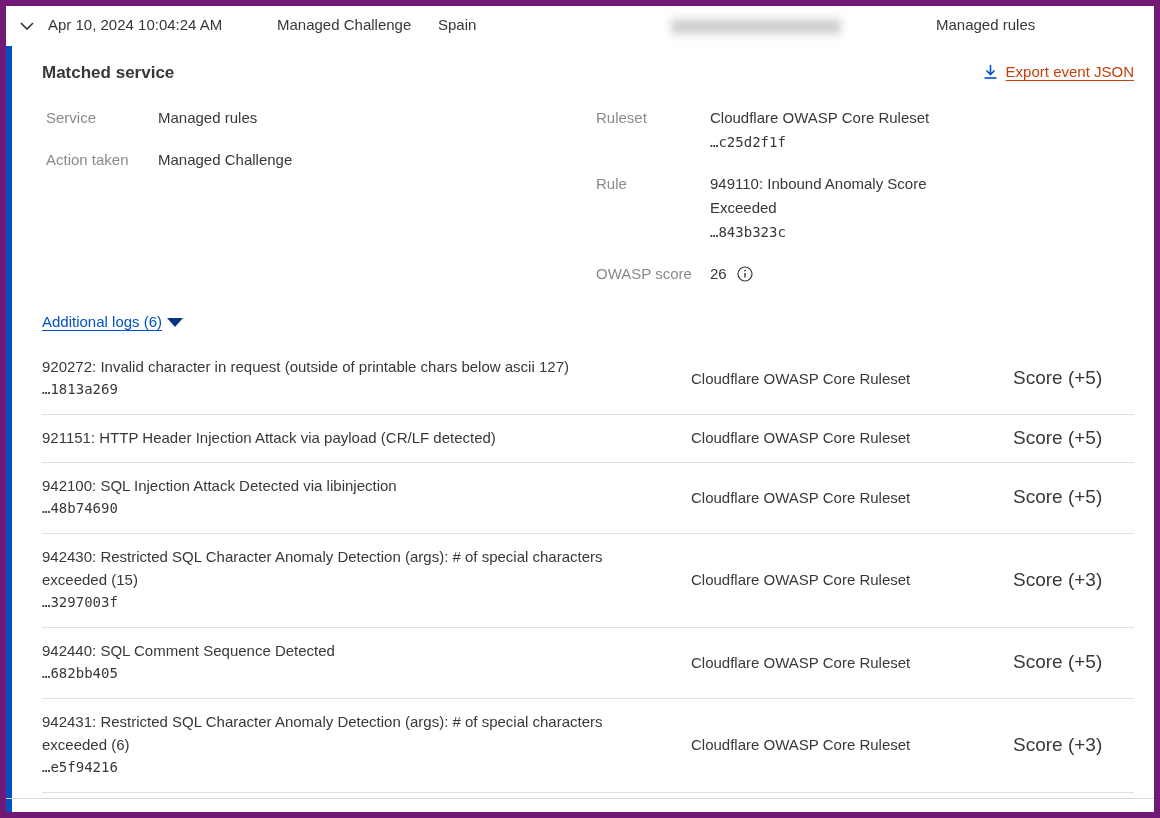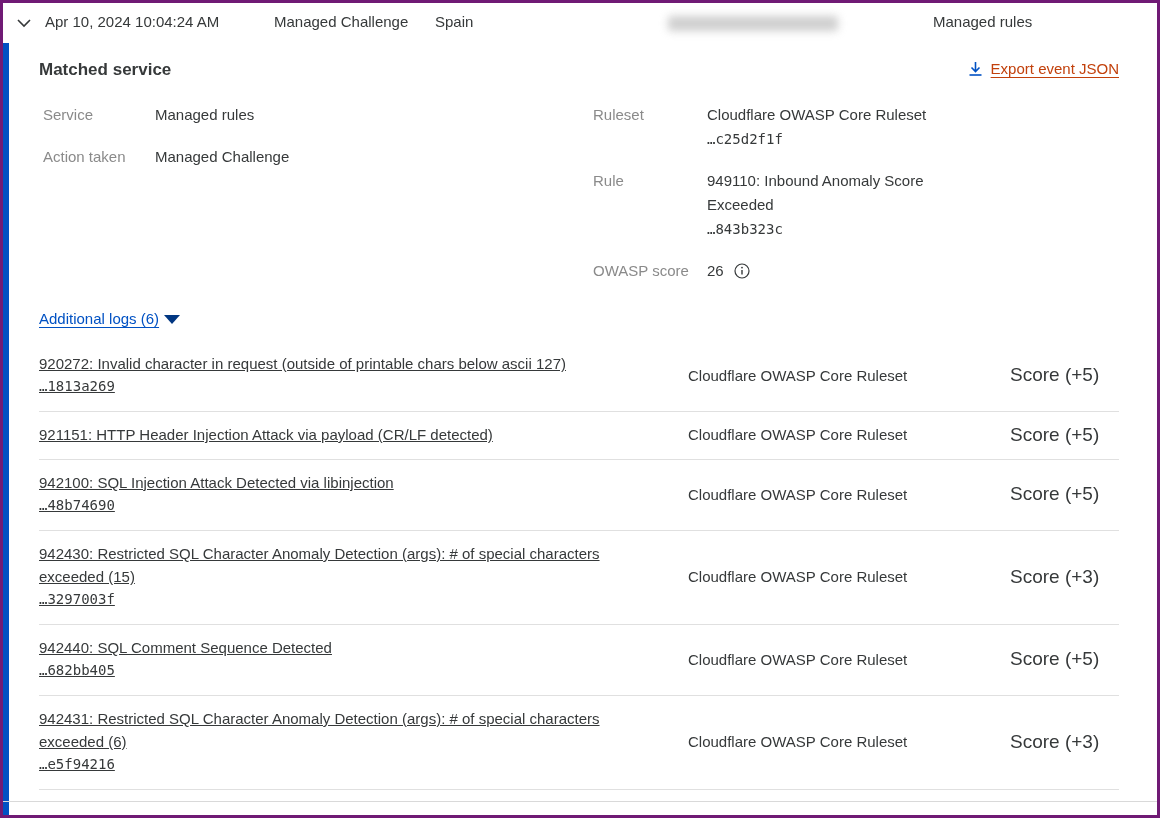--- a/index.html
+++ b/index.html
@@ -3,21 +3,21 @@
 <meta charset="utf-8">
 <style>
   * { margin: 0; padding: 0; box-sizing: border-box; }
   html, body { background: #ffffff; }
   body { font-family: "Liberation Sans", sans-serif; color: #36393a; }
 
   .event-card {
     position: relative;
     width: 1160px;
     height: 818px;
-    border: 3px solid #701a75;
+    border: 6px solid #701a75;
     background: #fff;
     overflow: hidden;
   }
 
   
   .header-row {
     position: relative;
     height: 40px;
     font-size: 15px;
     color: #36393a;
@@ -33,21 +33,21 @@
     width: 170px; height: 15px;
     background: #a8a8a8; opacity: .55;
     filter: blur(4px); border-radius: 3px;
   }
 
   
   .accent-bar {
     position: absolute; left: 0; top: 40px; bottom: 0;
     width: 6px; background: #0051c3;
   }
-  .panel { padding: 17px 38px 0 36px; }
+  .panel { padding: 17px 20px 0 36px; }
 
   .title-row { display: flex; justify-content: space-between; align-items: flex-start; }
   .panel-title { font-size: 17px; font-weight: 700; color: #36393a; }
   .export-link {
     display: inline-flex; align-items: center; gap: 8px;
     color: #c2410c; font-size: 15px; text-decoration: none; cursor: pointer;
   }
   .export-link .label { text-decoration: underline; text-underline-offset: 3px; }
 
   
@@ -80,21 +80,21 @@
     border-right: 8px solid transparent;
     border-top: 9px solid #003681;
   }
 
   .logs-list { margin-top: 13px; }
   .log-row {
     display: flex;
     padding: 11px 0 13px 0;
     border-bottom: 1px solid #e0e0e0;
   }
-  .log-desc { flex: 0 0 640px; text-decoration: underline; }
+  .log-desc { flex: 0 0 640px; }
   .log-desc .desc-text { font-size: 15px; line-height: 23px; color: #36393a; max-width: 602px; }
   .log-desc .hash { line-height: 23px; }
   .log-ruleset {
     flex: 0 0 286px; padding-left: 9px;
     display: flex; align-items: center;
     font-size: 15px; color: #36393a;
   }
   .log-score {
     flex: 1 1 auto; padding-left: 45px;
     display: flex; align-items: center;

